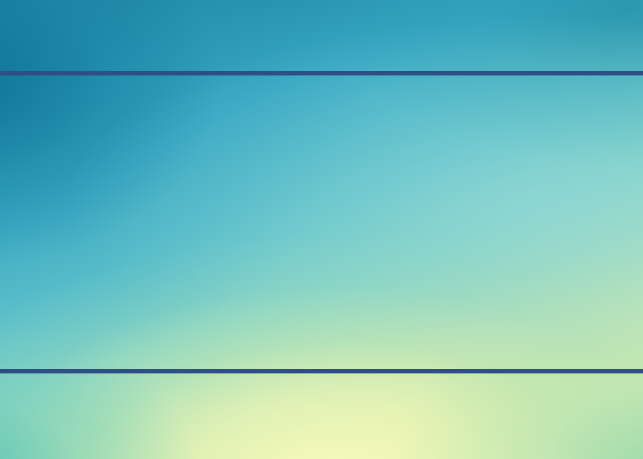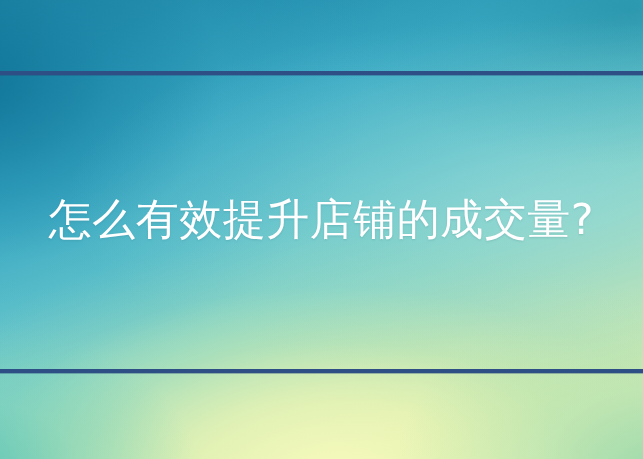--- a/index.html
+++ b/index.html
@@ -134,17 +134,14 @@
   <div class="bg-cool-left"></div>
   <div class="bg-top-right"></div>
   <div class="bg-cyan-mid"></div>
   <div class="bg-warm"></div>
   <div class="bg-corner-bl"></div>
   <div class="bg-corner-br"></div>
 
   <div class="rule rule-top"></div>
   <div class="rule rule-bottom"></div>
 
-  <div class="headline-wrap">
-    <div class="headline">怎么有效提升店铺的成交量?</div>
-  </div>
 
 </div>
 
 </body></html>

